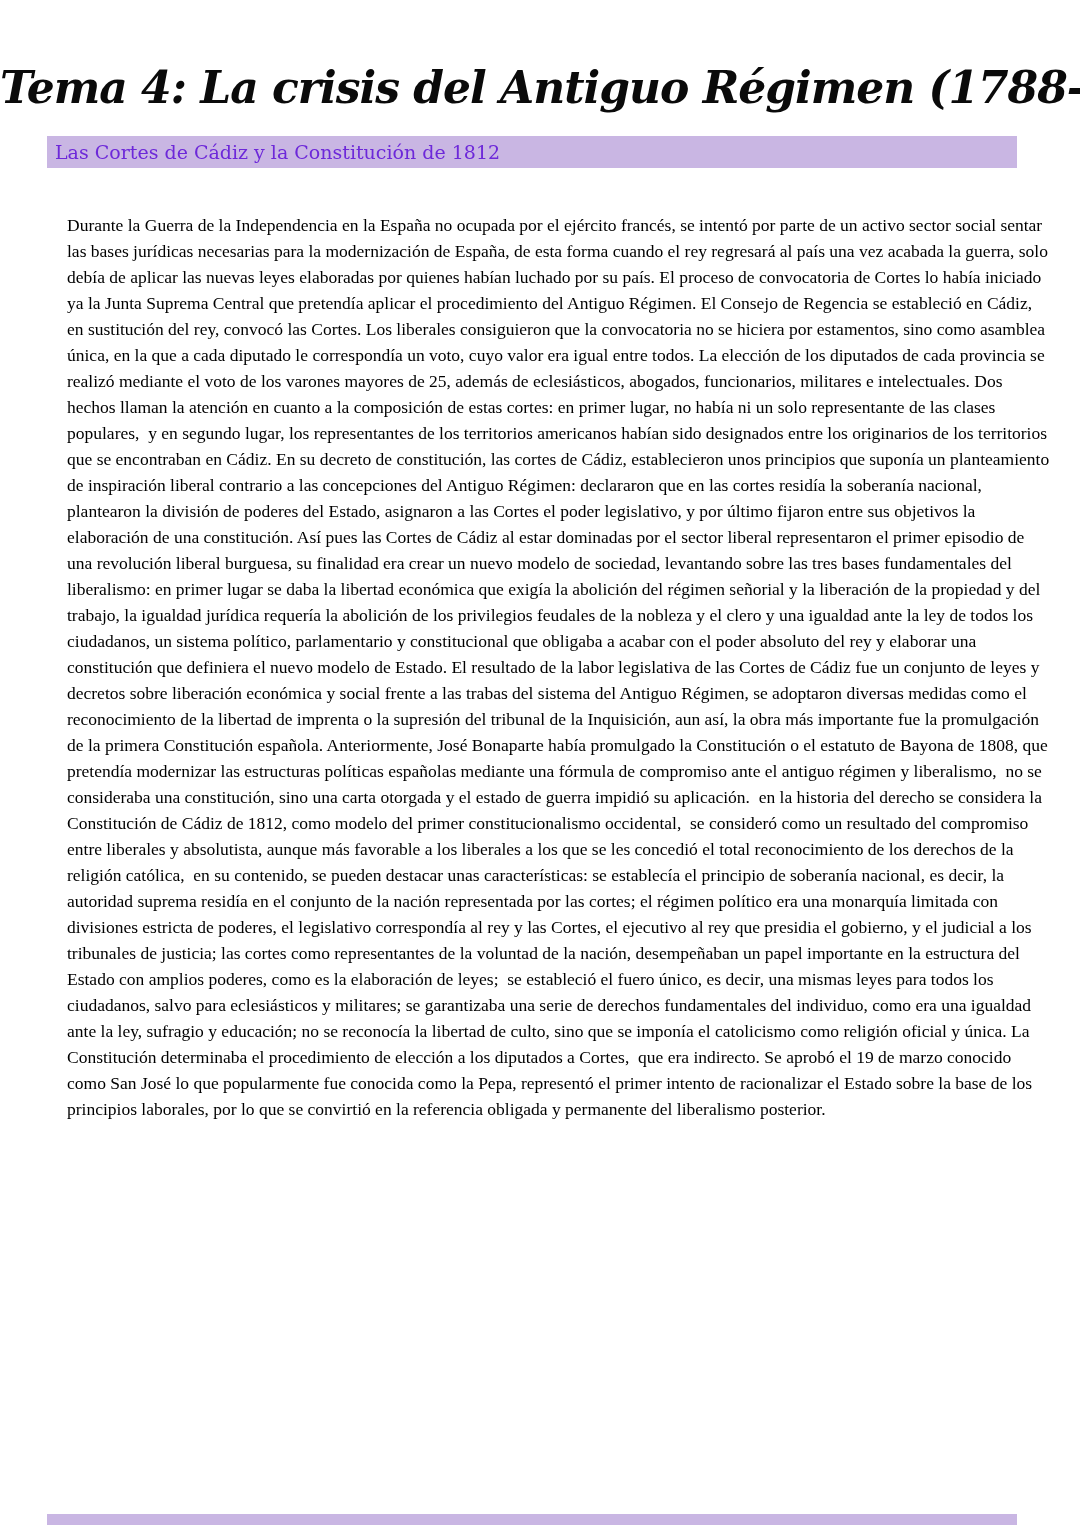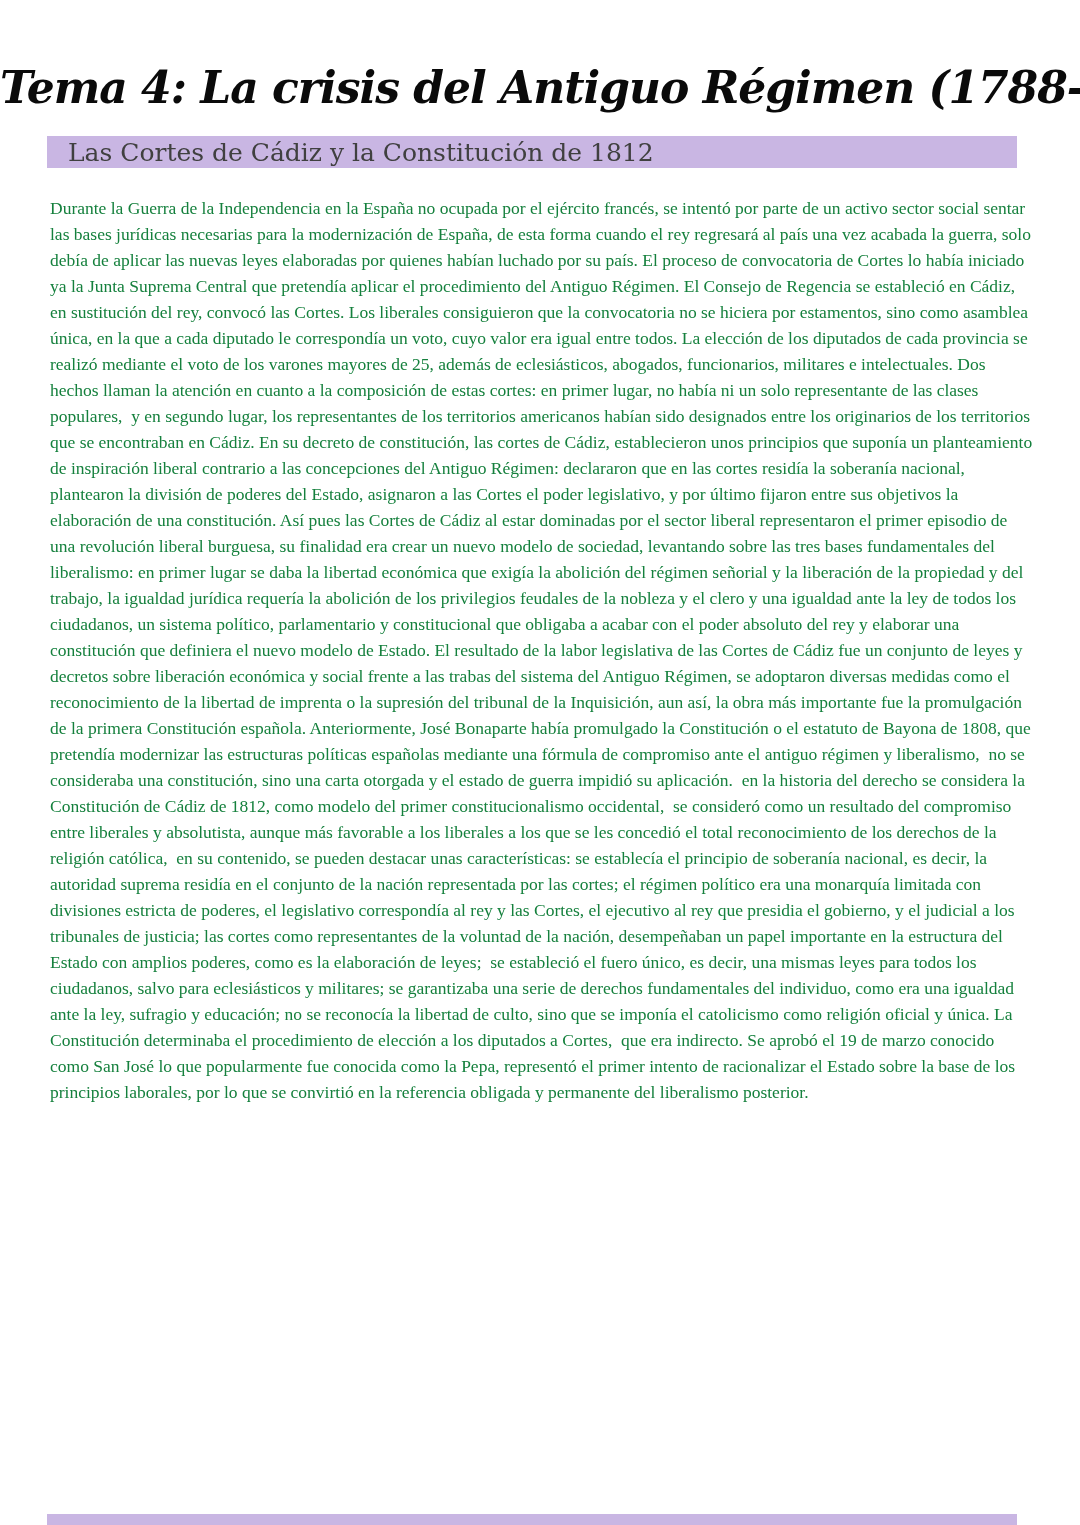--- a/index.html
+++ b/index.html
@@ -34,37 +34,37 @@
     left: 47px;
     top: 136px;
     width: 970px;
     height: 32px;
     background: #c9b6e3;
     display: flex;
     align-items: center;
   }
   .section-banner .heading-text {
     font-family: "DejaVu Serif", serif;
-    font-size: 25px;
-    color: #404040;
-    padding-left: 21px;
+    font-size: 19px;
+    color: #6d28d9;
+    padding-left: 8px;
     white-space: nowrap;
   }
   .body-text {
     position: absolute;
     left: 50px;
     top: 195px;
     width: 985px;
     font-family: "Liberation Serif", serif;
     font-size: 17.5px;
     line-height: 26px;
-    color: #15803d;
+    color: #000000;
     white-space: pre-wrap;
     text-align: left;
-    margin: 0;
+    margin: 17px;
   }
   .bottom-banner-partial {
     position: absolute;
     left: 47px;
     bottom: 0px;
     width: 970px;
     height: 11px;
     background: #c9b6e3;
   }
 </style>

